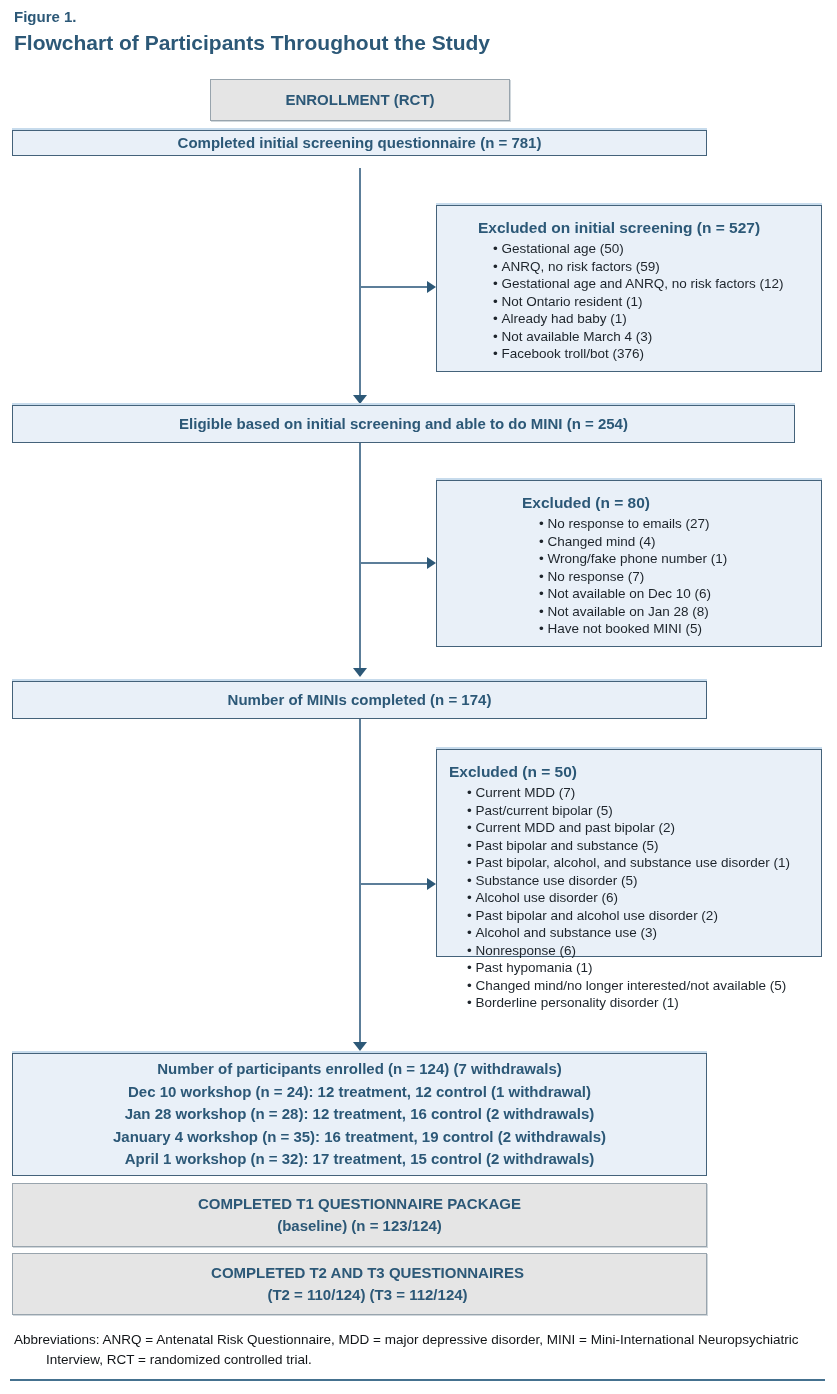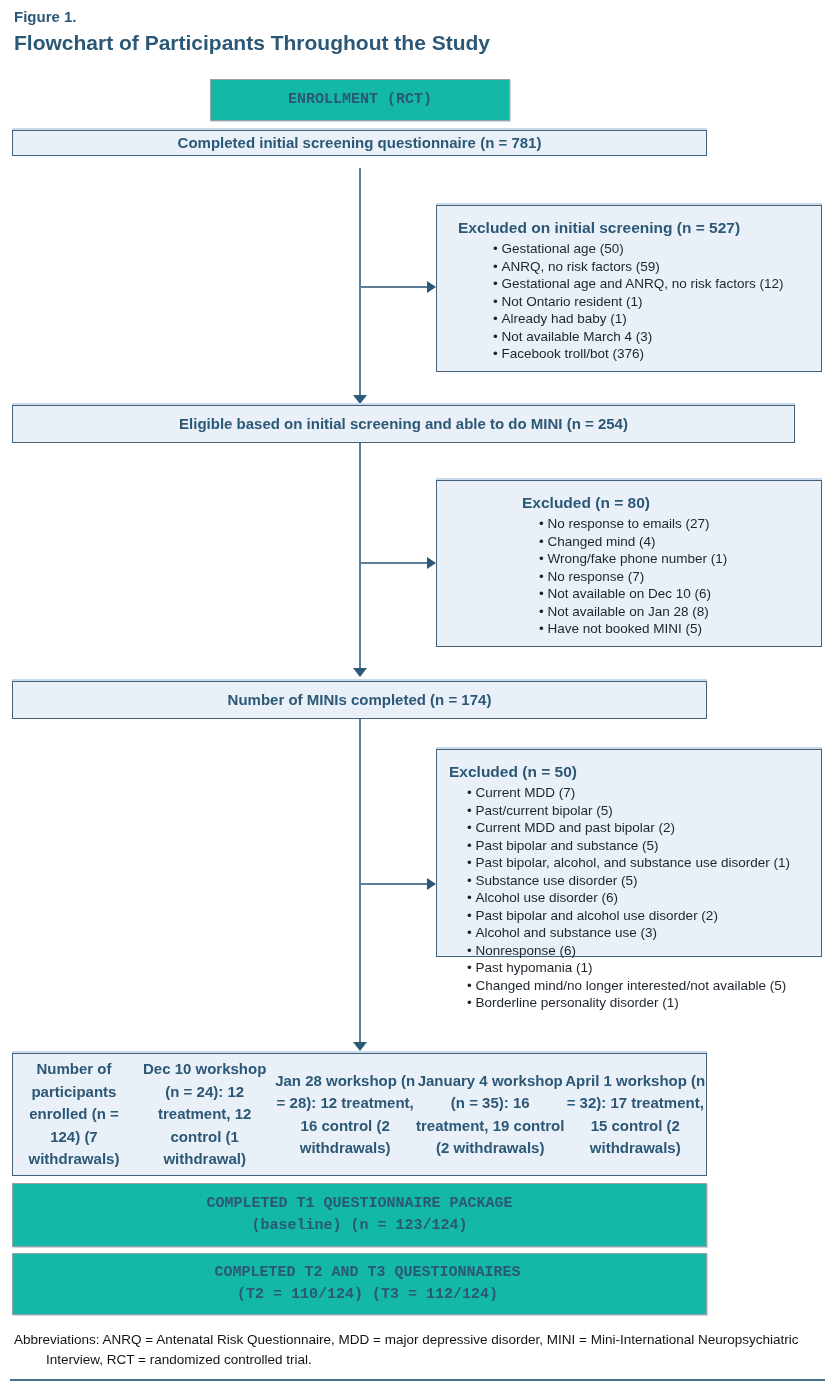--- a/index.html
+++ b/index.html
@@ -4,44 +4,44 @@
 <style>
   html,body{margin:0;padding:0;background:#ffffff;}
   #page{
     position:relative;width:837px;height:1394px;background:#ffffff;
     font-family:"Liberation Sans", sans-serif;color:#2c5877;overflow:hidden;
   }
   .fig-label{position:absolute;left:14px;top:8px;font-size:15px;font-weight:bold;color:#2c5877;}
   .fig-title{position:absolute;left:14px;top:31px;font-size:21px;font-weight:bold;color:#2c5877;}
 
   .box{position:absolute;box-sizing:border-box;display:flex;align-items:center;justify-content:center;text-align:center;}
-  .box-gray{background:#14b8a6;border:1px solid #98a4ad;box-shadow:1px 1px 0 rgba(120,140,155,.35);font-family:Liberation Mono, monospace;}
+  .box-gray{background:#e5e5e5;border:1px solid #98a4ad;box-shadow:1px 1px 0 rgba(120,140,155,.35);}
   .box-blue{background:#e9f0f8;border:1.5px solid #44627a;box-shadow:0 -2px 0 #c7dbec;}
   .box-label{font-size:15px;font-weight:bold;color:#2c5877;line-height:20px;}
 
   .enrollment{left:210px;top:79px;width:300px;height:42px;}
   .main1{left:12px;top:130px;width:695px;height:26px;}
   .main2{left:12px;top:405px;width:783px;height:38px;}
   .main3{left:12px;top:681px;width:695px;height:38px;}
 
   .exbox{position:absolute;box-sizing:border-box;background:#e9f0f8;border:1.5px solid #44627a;box-shadow:0 -2px 0 #c7dbec;}
   .ex1{left:436px;top:205px;width:386px;height:167px;}
   .ex2{left:436px;top:480px;width:386px;height:167px;}
   .ex3{left:436px;top:749px;width:386px;height:208px;}
   .ex-title{font-size:15.5px;font-weight:bold;color:#2c5877;margin:13px 0 3px 0;}
-  .ex1 .ex-title{padding-left:21px;}
+  .ex1 .ex-title{padding-left:41px;}
   .ex2 .ex-title{padding-left:85px;}
   .ex3 .ex-title{padding-left:12px;}
   .ex-list{list-style:none;margin:0;padding:0;font-size:13.5px;color:#1d242b;line-height:17.5px;}
   .ex1 .ex-list{padding-left:56px;}
   .ex2 .ex-list{padding-left:102px;}
   .ex3 .ex-list{padding-left:30px;}
   .ex-list li::before{content:"\2022\00a0";color:#1d242b;}
 
-  .enrolled{left:12px;top:1053px;width:695px;height:123px;flex-direction:row;justify-content:center;}
+  .enrolled{left:12px;top:1053px;width:695px;height:123px;flex-direction:column;justify-content:center;}
   .enrolled .box-label{line-height:22.5px;}
   .tbox{left:12px;top:1183px;width:695px;height:64px;flex-direction:column;}
   .tbox2{left:12px;top:1253px;width:695px;height:62px;flex-direction:column;padding-left:16px;}
   .tbox .box-label,.tbox2 .box-label{line-height:22px;}
 
   .vline{position:absolute;width:2px;background:#5c7e99;}
   .hline{position:absolute;height:2px;background:#5c7e99;}
   .arrow-down{position:absolute;width:0;height:0;border-left:7px solid transparent;border-right:7px solid transparent;border-top:9px solid #2c5877;}
   .arrow-right{position:absolute;width:0;height:0;border-top:6.5px solid transparent;border-bottom:6.5px solid transparent;border-left:9px solid #2c5877;}
 

